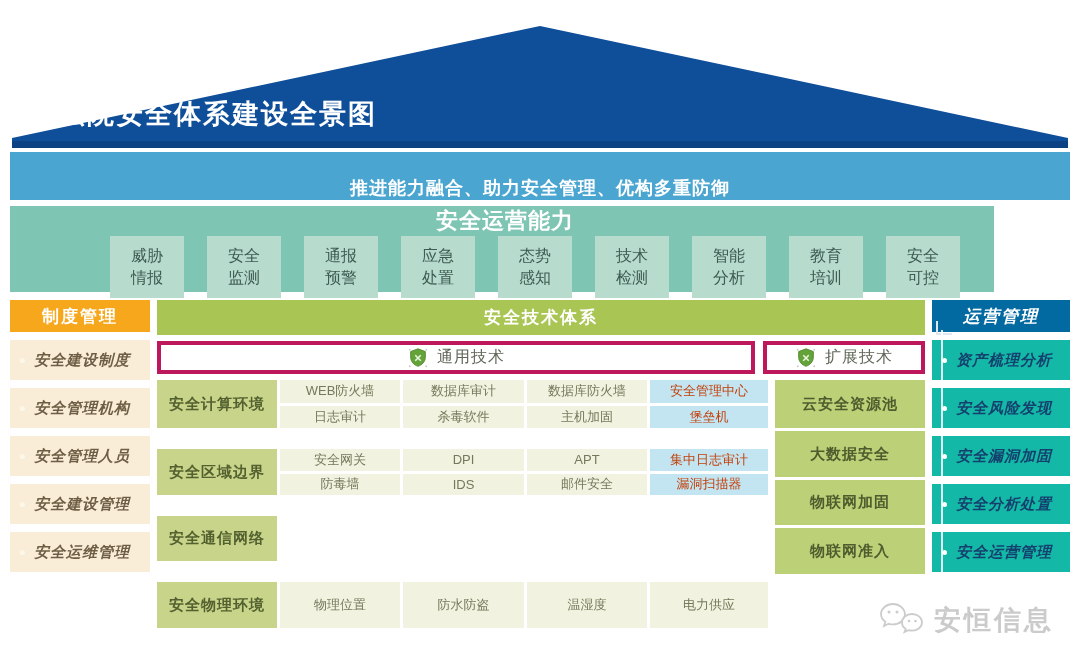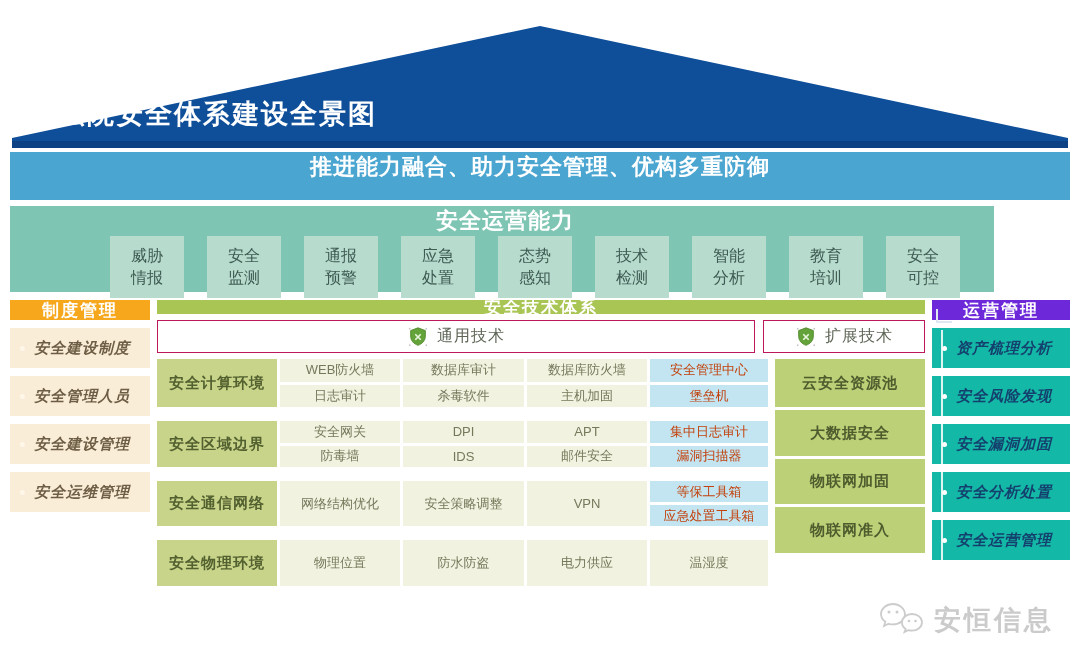--- a/index.html
+++ b/index.html
@@ -6,64 +6,64 @@
   .stage{position:relative;width:1080px;height:669px;background:#fff;overflow:hidden;
          font-family:"Liberation Sans","DejaVu Sans",sans-serif;}
 
   
   .roof-svg{position:absolute;left:0;top:0;}
   .roof-title{position:absolute;left:0;top:96px;width:100%;
     color:#fff;font-size:27px;font-weight:bold;letter-spacing:2px;}
 
   
   .banner{position:absolute;left:10px;top:152px;width:1060px;height:48px;background:#4AA5D0;
-    color:#fff;font-size:22px;font-weight:bold;letter-spacing:1px;
-    display:flex;align-items:flex-start;justify-content:center;}
+    color:#fff;font-size:18px;font-weight:bold;letter-spacing:1px;
+    display:flex;align-items:flex-end;justify-content:center;}
 
   
   .ops{position:absolute;left:10px;top:206px;width:984px;height:86px;background:#7FC5B3;
     display:flex;align-items:center;padding-left:26px;box-sizing:border-box;flex-direction:column;}
   .ops-label{width:158px;color:#fff;font-size:22px;font-weight:bold;letter-spacing:1px;}
   .ops-boxes{display:flex;gap:23px;align-items:center;padding-left:40px;}
   .cap{width:74px;height:62px;background:#B7DCCE;display:flex;align-items:center;justify-content:center;
     text-align:center;color:#3E5A52;font-size:16px;}
   .cap span{display:inline-block;width:2em;line-height:1.35;}
 
   
   .sidecol{position:absolute;top:300px;}
-  .sidecol .hdr{height:20px;display:flex;align-items:center;justify-content:center;
+  .sidecol .hdr{height:32px;display:flex;align-items:center;justify-content:center;
     color:#fff;font-size:17px;font-weight:bold;letter-spacing:2px;}
   .sidecol .item{height:40px;margin-top:8px;display:flex;align-items:center;
     font-size:15px;font-weight:bold;letter-spacing:1px;position:relative;font-style:italic;}
   .blt{width:5px;height:5px;border-radius:50%;margin:0 9px 0 10px;flex:0 0 auto;}
   .policy{left:10px;width:140px;}
   .policy .hdr{background:#F6A71B;}
   .policy .item{background:#F9EDD8;color:#6E5E45;}
   .policy .blt{background:#fdf7e9;}
   .oper{left:932px;width:138px;}
-  .oper .hdr{background:#6d28d9;position:relative;}
+  .oper .hdr{background:#0369a1;position:relative;font-style:italic;}
   .oper .hdr::before{content:"";position:absolute;left:4px;bottom:-3px;width:14px;height:12px;
     border-left:2px solid #dfe7f0;border-bottom:2px solid #dfe7f0;}
   .oper .item{background:#14b8a6;color:#14406E;}
   .oper .blt{background:#ffffff;}
   .oper .vline{position:absolute;left:9px;top:30px;width:2px;height:250px;background:rgba(255,255,255,.85);z-index:2;}
 
   
   .tech{position:absolute;left:157px;top:300px;width:768px;}
-  .tech-hdr{height:14px;background:#A9C553;color:#fff;font-size:17px;font-weight:bold;letter-spacing:2px;
+  .tech-hdr{height:35px;background:#A9C553;color:#fff;font-size:17px;font-weight:bold;letter-spacing:2px;
     display:flex;align-items:center;justify-content:center;}
   .tech-bars{display:flex;gap:8px;margin-top:6px;}
-  .tbar{height:33px;background:#fff;border:1px solid #be185d;box-sizing:border-box;
+  .tbar{height:33px;background:#fff;border:4px solid #be185d;box-sizing:border-box;
     display:flex;align-items:center;justify-content:center;gap:8px;
     color:#5E6657;font-size:16px;letter-spacing:1px;}
   .tbar.general{width:616px;}
   .tbar.extended{width:167px;}
 
   .tgrid-wrap{position:relative;margin-top:6px;width:768px;}
-  .trows{display:flex;flex-direction:column;gap:14px;width:611px;}
+  .trows{display:flex;flex-direction:column;gap:21px;width:611px;}
   .trow{display:flex;gap:3px;}
   .trow.h48{height:48px;} .trow.h46{height:46px;} .trow.h45{height:45px;}
   .tlabel{width:120px;flex:0 0 120px;background:#C7D489;color:#53602F;font-size:15px;font-weight:bold;
     display:flex;align-items:center;justify-content:center;letter-spacing:1px;}
   .tcells{flex:1;display:grid;grid-template-columns:120px 121px 120px 118px;column-gap:3px;row-gap:3px;}
   .tcells.two{grid-template-rows:1fr 1fr;}
   .tcells.one{grid-template-rows:1fr;}
   .cell{background:#F1F2DF;color:#75795B;font-size:13px;display:flex;align-items:center;justify-content:center;}
   .cell.mgmt{background:#C3E5F1;color:#c2410c;}
   .cell.span2{grid-row:span 2;}
@@ -124,20 +124,24 @@
           <span>安全可控</span>
         </div>
     </div>
   </div>
 
   <div class="sidecol policy">
     <div class="hdr">制度管理</div>
     <div class="item">
         <span class="blt"></span>
         <span>安全建设制度</span>
+      </div>
+    <div class="item">
+        <span class="blt"></span>
+        <span>安全管理机构</span>
       </div>
     <div class="item">
         <span class="blt"></span>
         <span>安全管理人员</span>
       </div>
     <div class="item">
         <span class="blt"></span>
         <span>安全建设管理</span>
       </div>
     <div class="item">
@@ -200,36 +204,29 @@
             <div class="cell mgmt">集中日志审计</div>
             <div class="cell">防毒墙</div>
             <div class="cell">IDS</div>
             <div class="cell">邮件安全</div>
             <div class="cell mgmt">漏洞扫描器</div>
           </div>
         </div>
 
         <div class="trow h45">
           <div class="tlabel">安全通信网络</div>
-          <div class="tcells two">
-            <div class="cell span2">网络结构优化</div>
-            <div class="cell span2">安全策略调整</div>
-            <div class="cell span2">VPN</div>
-            <div class="cell mgmt">等保工具箱</div>
-            <div class="cell mgmt">应急处置工具箱</div>
-          </div>
         </div>
 
         <div class="trow h46">
           <div class="tlabel">安全物理环境</div>
           <div class="tcells one">
             <div class="cell">物理位置</div>
             <div class="cell">防水防盗</div>
+            <div class="cell">温湿度</div>
             <div class="cell">电力供应</div>
-            <div class="cell">温湿度</div>
           </div>
         </div>
       </div>
 
       <div class="ext-col">
         <div class="ext h48">云安全资源池</div>
         <div class="ext h46">大数据安全</div>
         <div class="ext h45">物联网加固</div>
         <div class="ext h46">物联网准入</div>
       </div>

